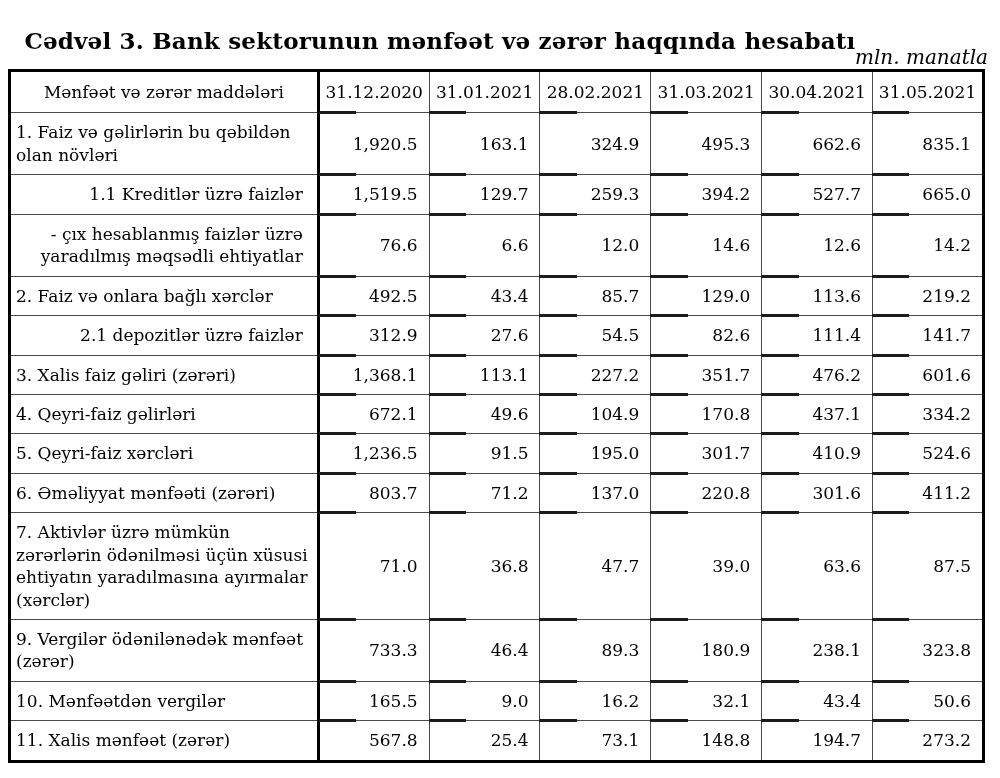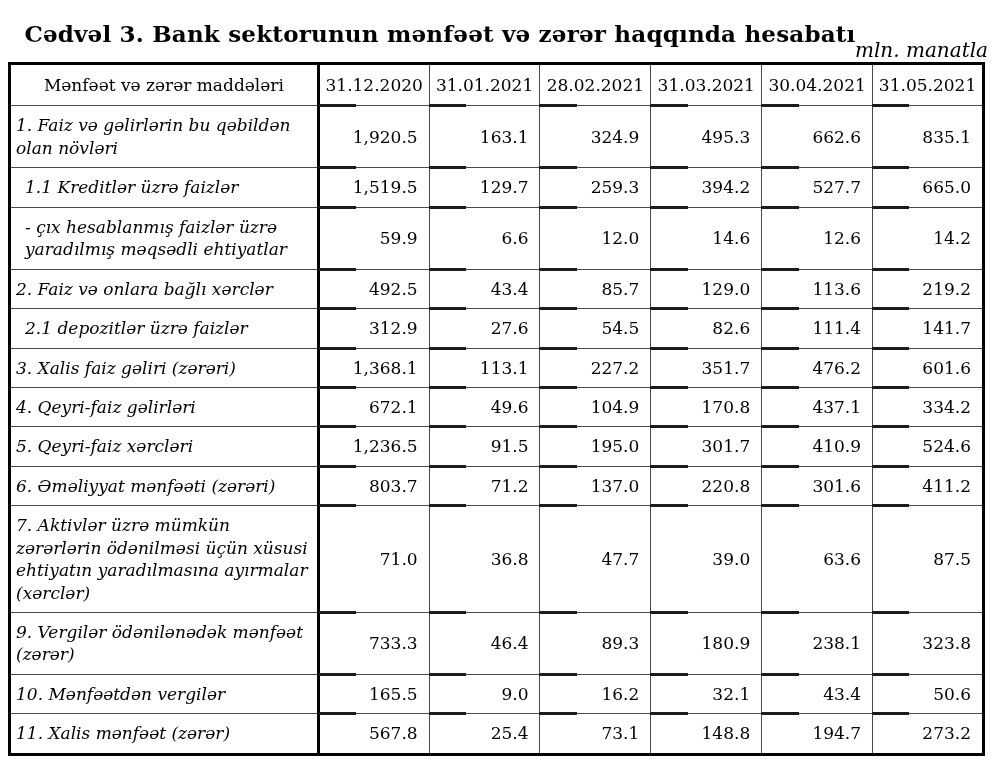--- a/index.html
+++ b/index.html
@@ -16,21 +16,21 @@
     padding: 10px 8px 0 8px;
     background: #fff;
     overflow: hidden;
   }
   .header-area {
     position: relative;
     height: 50px;
     margin-bottom: 2px;
   }
   .title {
-    margin: 0;
+    margin: 7px;
     text-align: center;
     font-size: 23px;
     font-weight: bold;
     letter-spacing: 0.2px;
     padding-top: 10px;
     padding-right: 120px;
   }
   .unit-note {
     position: absolute;
     right: 4px;
@@ -57,24 +57,23 @@
     font-weight: normal;
     text-align: center;
     padding: 9px 4px;
   }
   th:first-child, td:first-child {
     border-right: 3px solid #000;
   }
   td.label {
     text-align: left;
     padding: 8px 6px 8px 5px;
-    font-style: italic;
   }
   td.label.center {
-    text-align: left;
+    text-align: right;
     padding-left: 14px;
     padding-right: 14px;
   }
   td.num {
     text-align: right;
     padding: 8px 11px 8px 4px;
     position: relative;
   }
   td.num::before {
     content: "";
@@ -131,21 +130,21 @@
           <td class="label center">1.1 Kreditlər üzrə faizlər</td>
           <td class="num">1,519.5</td>
           <td class="num">129.7</td>
           <td class="num">259.3</td>
           <td class="num">394.2</td>
           <td class="num">527.7</td>
           <td class="num">665.0</td>
         </tr>
         <tr>
           <td class="label center">-  çıx hesablanmış faizlər üzrə yaradılmış məqsədli ehtiyatlar</td>
-          <td class="num">59.9</td>
+          <td class="num">76.6</td>
           <td class="num">6.6</td>
           <td class="num">12.0</td>
           <td class="num">14.6</td>
           <td class="num">12.6</td>
           <td class="num">14.2</td>
         </tr>
         <tr>
           <td class="label">2. Faiz və onlara bağlı xərclər</td>
           <td class="num">492.5</td>
           <td class="num">43.4</td>

